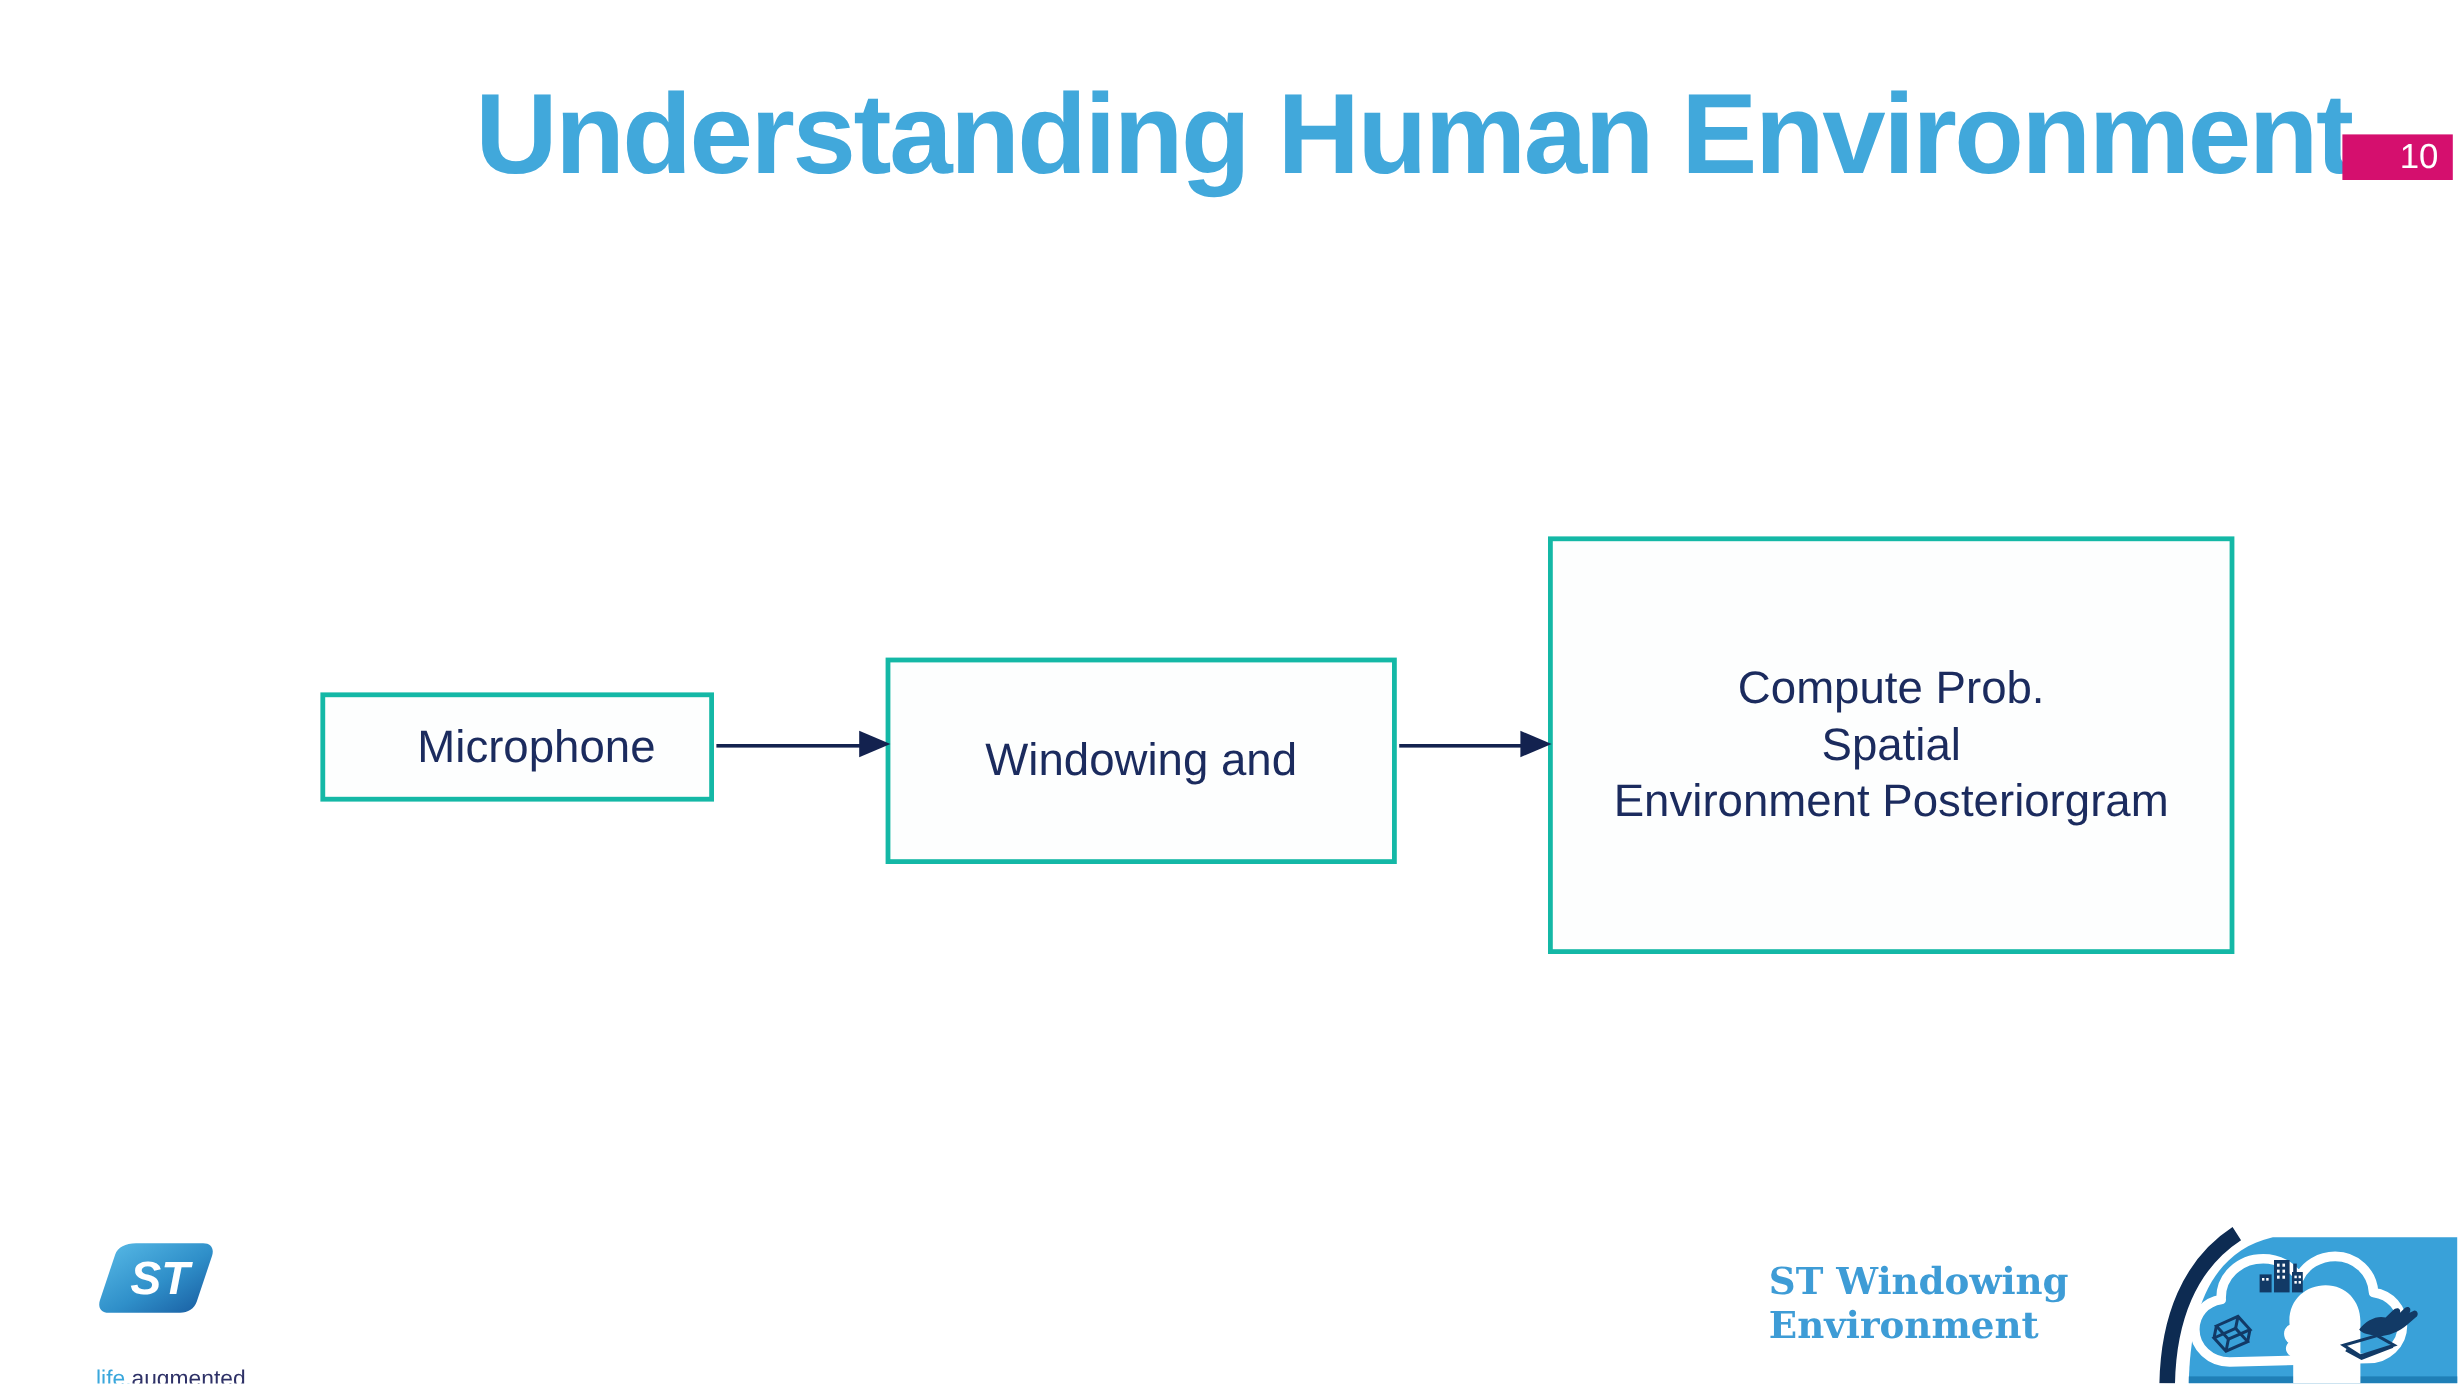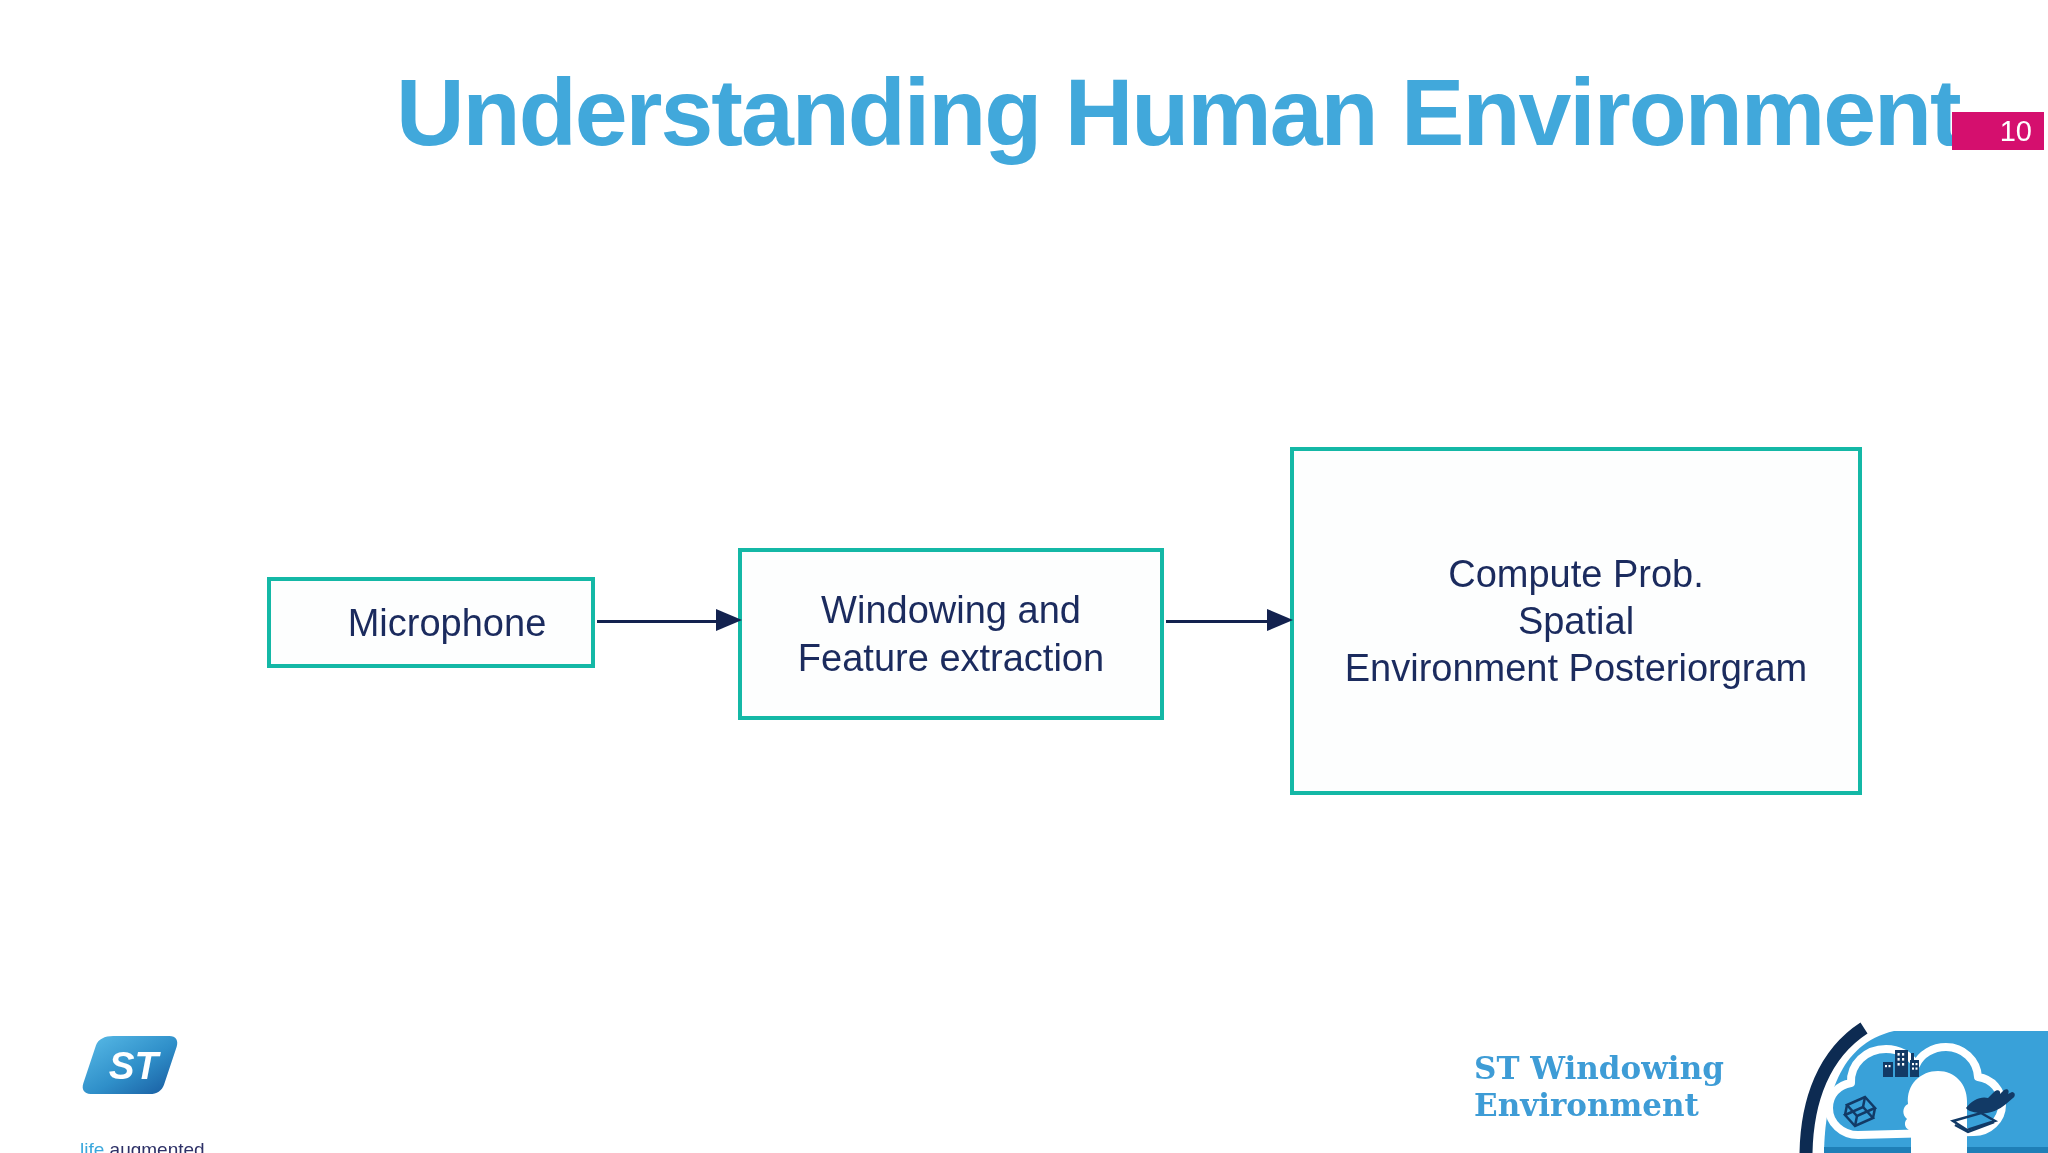--- a/index.html
+++ b/index.html
@@ -58,21 +58,20 @@
 
   <div class="page-badge">10</div>
 
   <div>
     <div class="dbox box-1">
       <div>Microphone</div>
     </div>
 
     <div class="dbox box-2">
       <div>Windowing and</div>
-      <div>Feature extraction</div>
     </div>
 
     <div class="dbox box-3">
       <div>Compute Prob.</div>
       <div>Spatial</div>
       <div>Environment Posteriorgram</div>
     </div>
 
     <div>
       <div class="arrow-line a1-line"></div>

